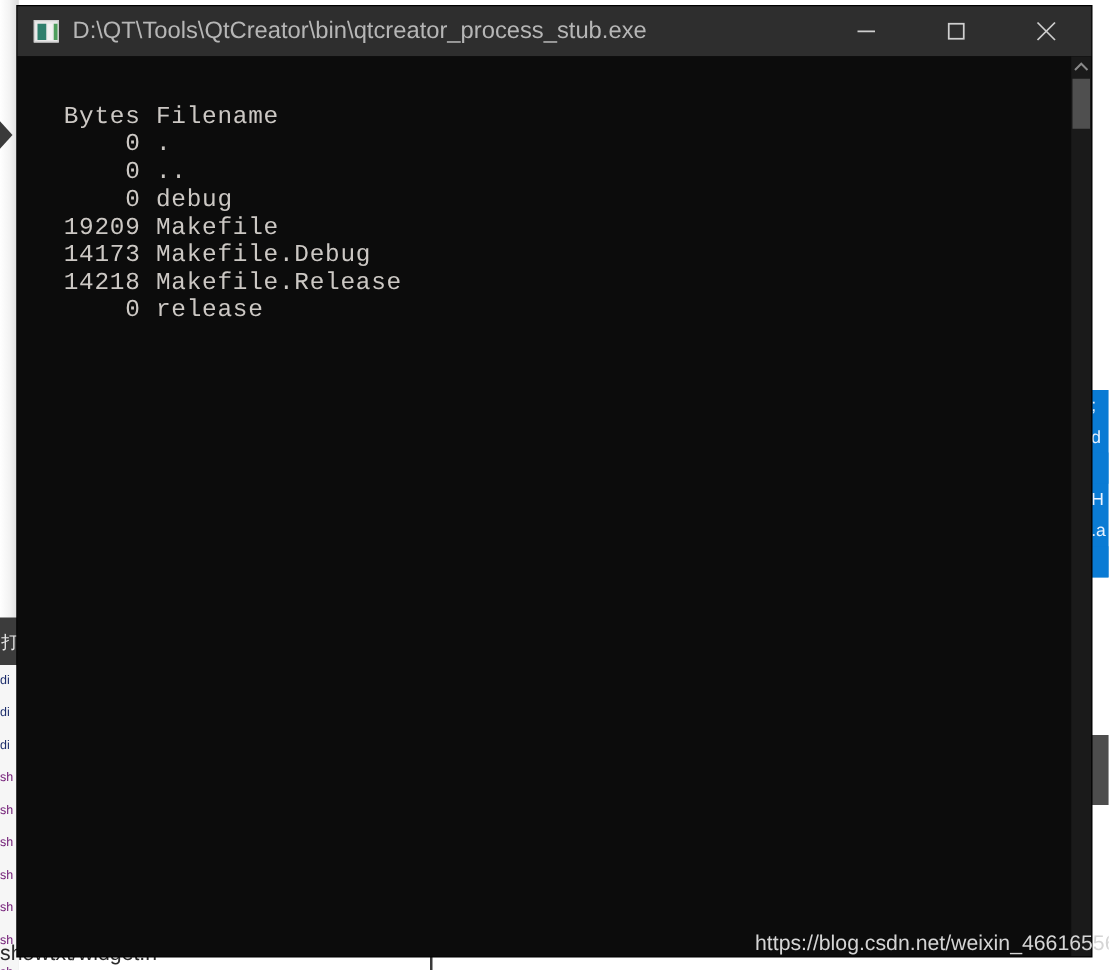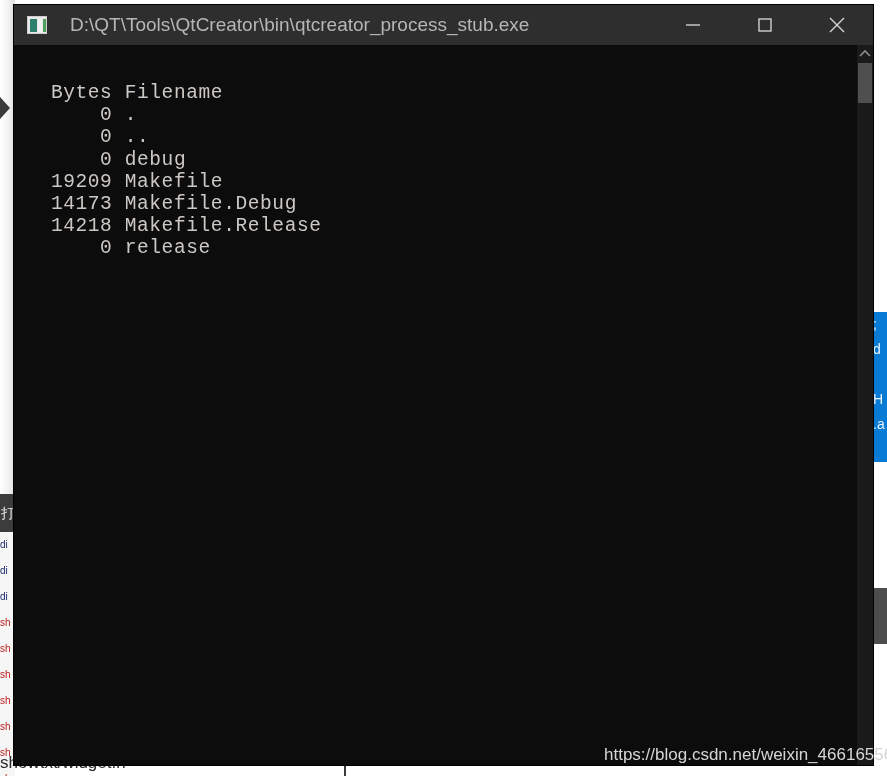--- a/index.html
+++ b/index.html
@@ -65,21 +65,21 @@
   .bg-left-list .row {
     height: 26px;
     line-height: 26px;
     font-size: 10px;
     color: #1b2c6b;
     white-space: nowrap;
     padding-left: 0px;
     overflow: hidden;
   }
   .bg-left-list .row.dark {
-    color: #b91c1c;
+    color: #701a75;
   }
   .bg-left-arrow {
     position: absolute;
     left: 0px;
     top: 97px;
     width: 0;
     height: 0;
     border-top: 11px solid transparent;
     border-bottom: 11px solid transparent;
     border-left: 10px solid #3a3a3a;
@@ -199,21 +199,20 @@
     height: 13px;
     background: #4e9e5c;
   }
   .title-text {
     color: #b6b6b6;
     font-size: 19px;
     font-family: "Liberation Sans", sans-serif;
     letter-spacing: 0px;
     white-space: nowrap;
     flex: 1 1 auto;
-    margin-left: 12px;
   }
   .win-btns {
     display: flex;
     height: 40px;
     flex: 0 0 auto;
   }
   .win-btn {
     width: 72px;
     height: 40px;
     display: flex;

